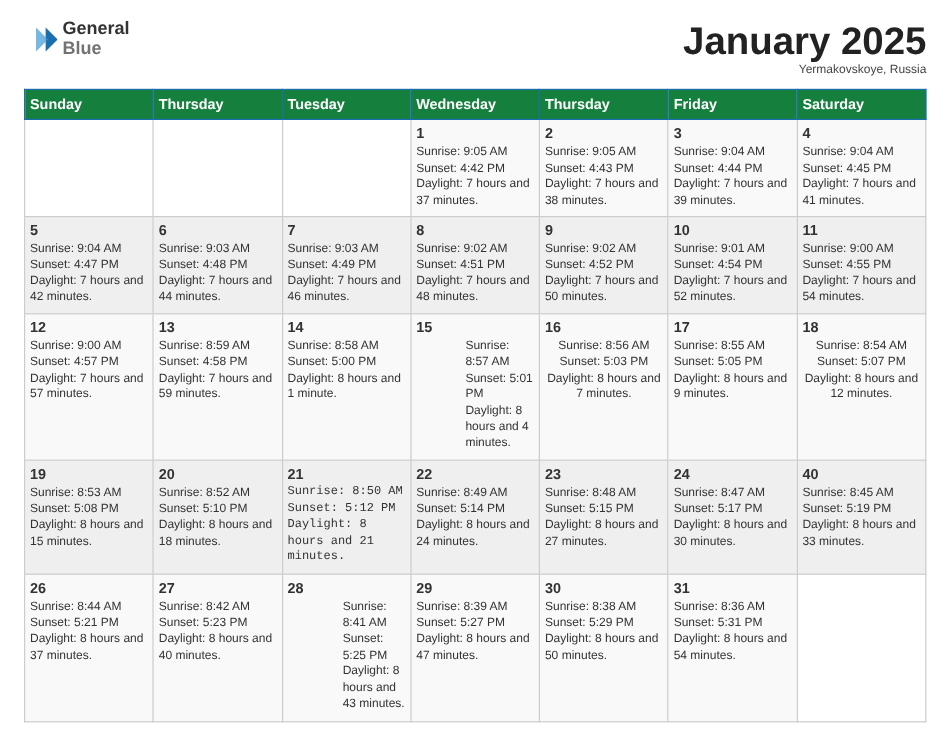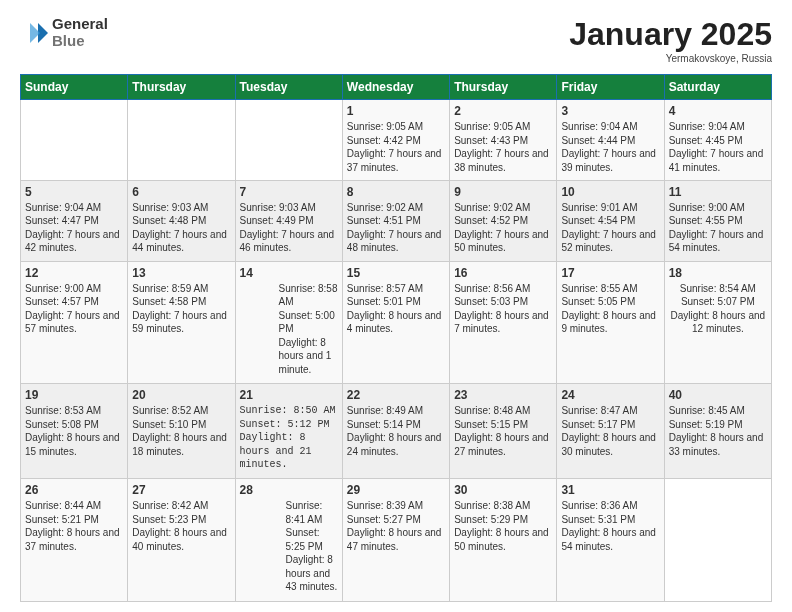--- a/index.html
+++ b/index.html
@@ -219,33 +219,33 @@
 Daylight: 7 hours and 57 minutes.</div>
           </td>
           <td>
             <div class="day-number">13</div>
             <div class="day-info" style="white-space: pre-line;">Sunrise: 8:59 AM
 Sunset: 4:58 PM
 Daylight: 7 hours and 59 minutes.</div>
           </td>
           <td>
             <div class="day-number">14</div>
-            <div class="day-info" style="white-space: pre-line; margin-left: 39px;">Sunrise: 8:58 AM
+            <div class="day-info" style="white-space: pre-line;">Sunrise: 8:58 AM
 Sunset: 5:00 PM
 Daylight: 8 hours and 1 minute.</div>
           </td>
           <td>
             <div class="day-number">15</div>
-            <div class="day-info" style="white-space: pre-line;">Sunrise: 8:57 AM
+            <div class="day-info" style="white-space: pre-line; margin-left: 41px;">Sunrise: 8:57 AM
 Sunset: 5:01 PM
 Daylight: 8 hours and 4 minutes.</div>
           </td>
           <td>
             <div class="day-number">16</div>
-            <div class="day-info" style="white-space: pre-line;">Sunrise: 8:56 AM
+            <div class="day-info" style="white-space: pre-line; text-align: center;">Sunrise: 8:56 AM
 Sunset: 5:03 PM
 Daylight: 8 hours and 7 minutes.</div>
           </td>
           <td>
             <div class="day-number">17</div>
             <div class="day-info" style="white-space: pre-line;">Sunrise: 8:55 AM
 Sunset: 5:05 PM
 Daylight: 8 hours and 9 minutes.</div>
           </td>
           <td>

